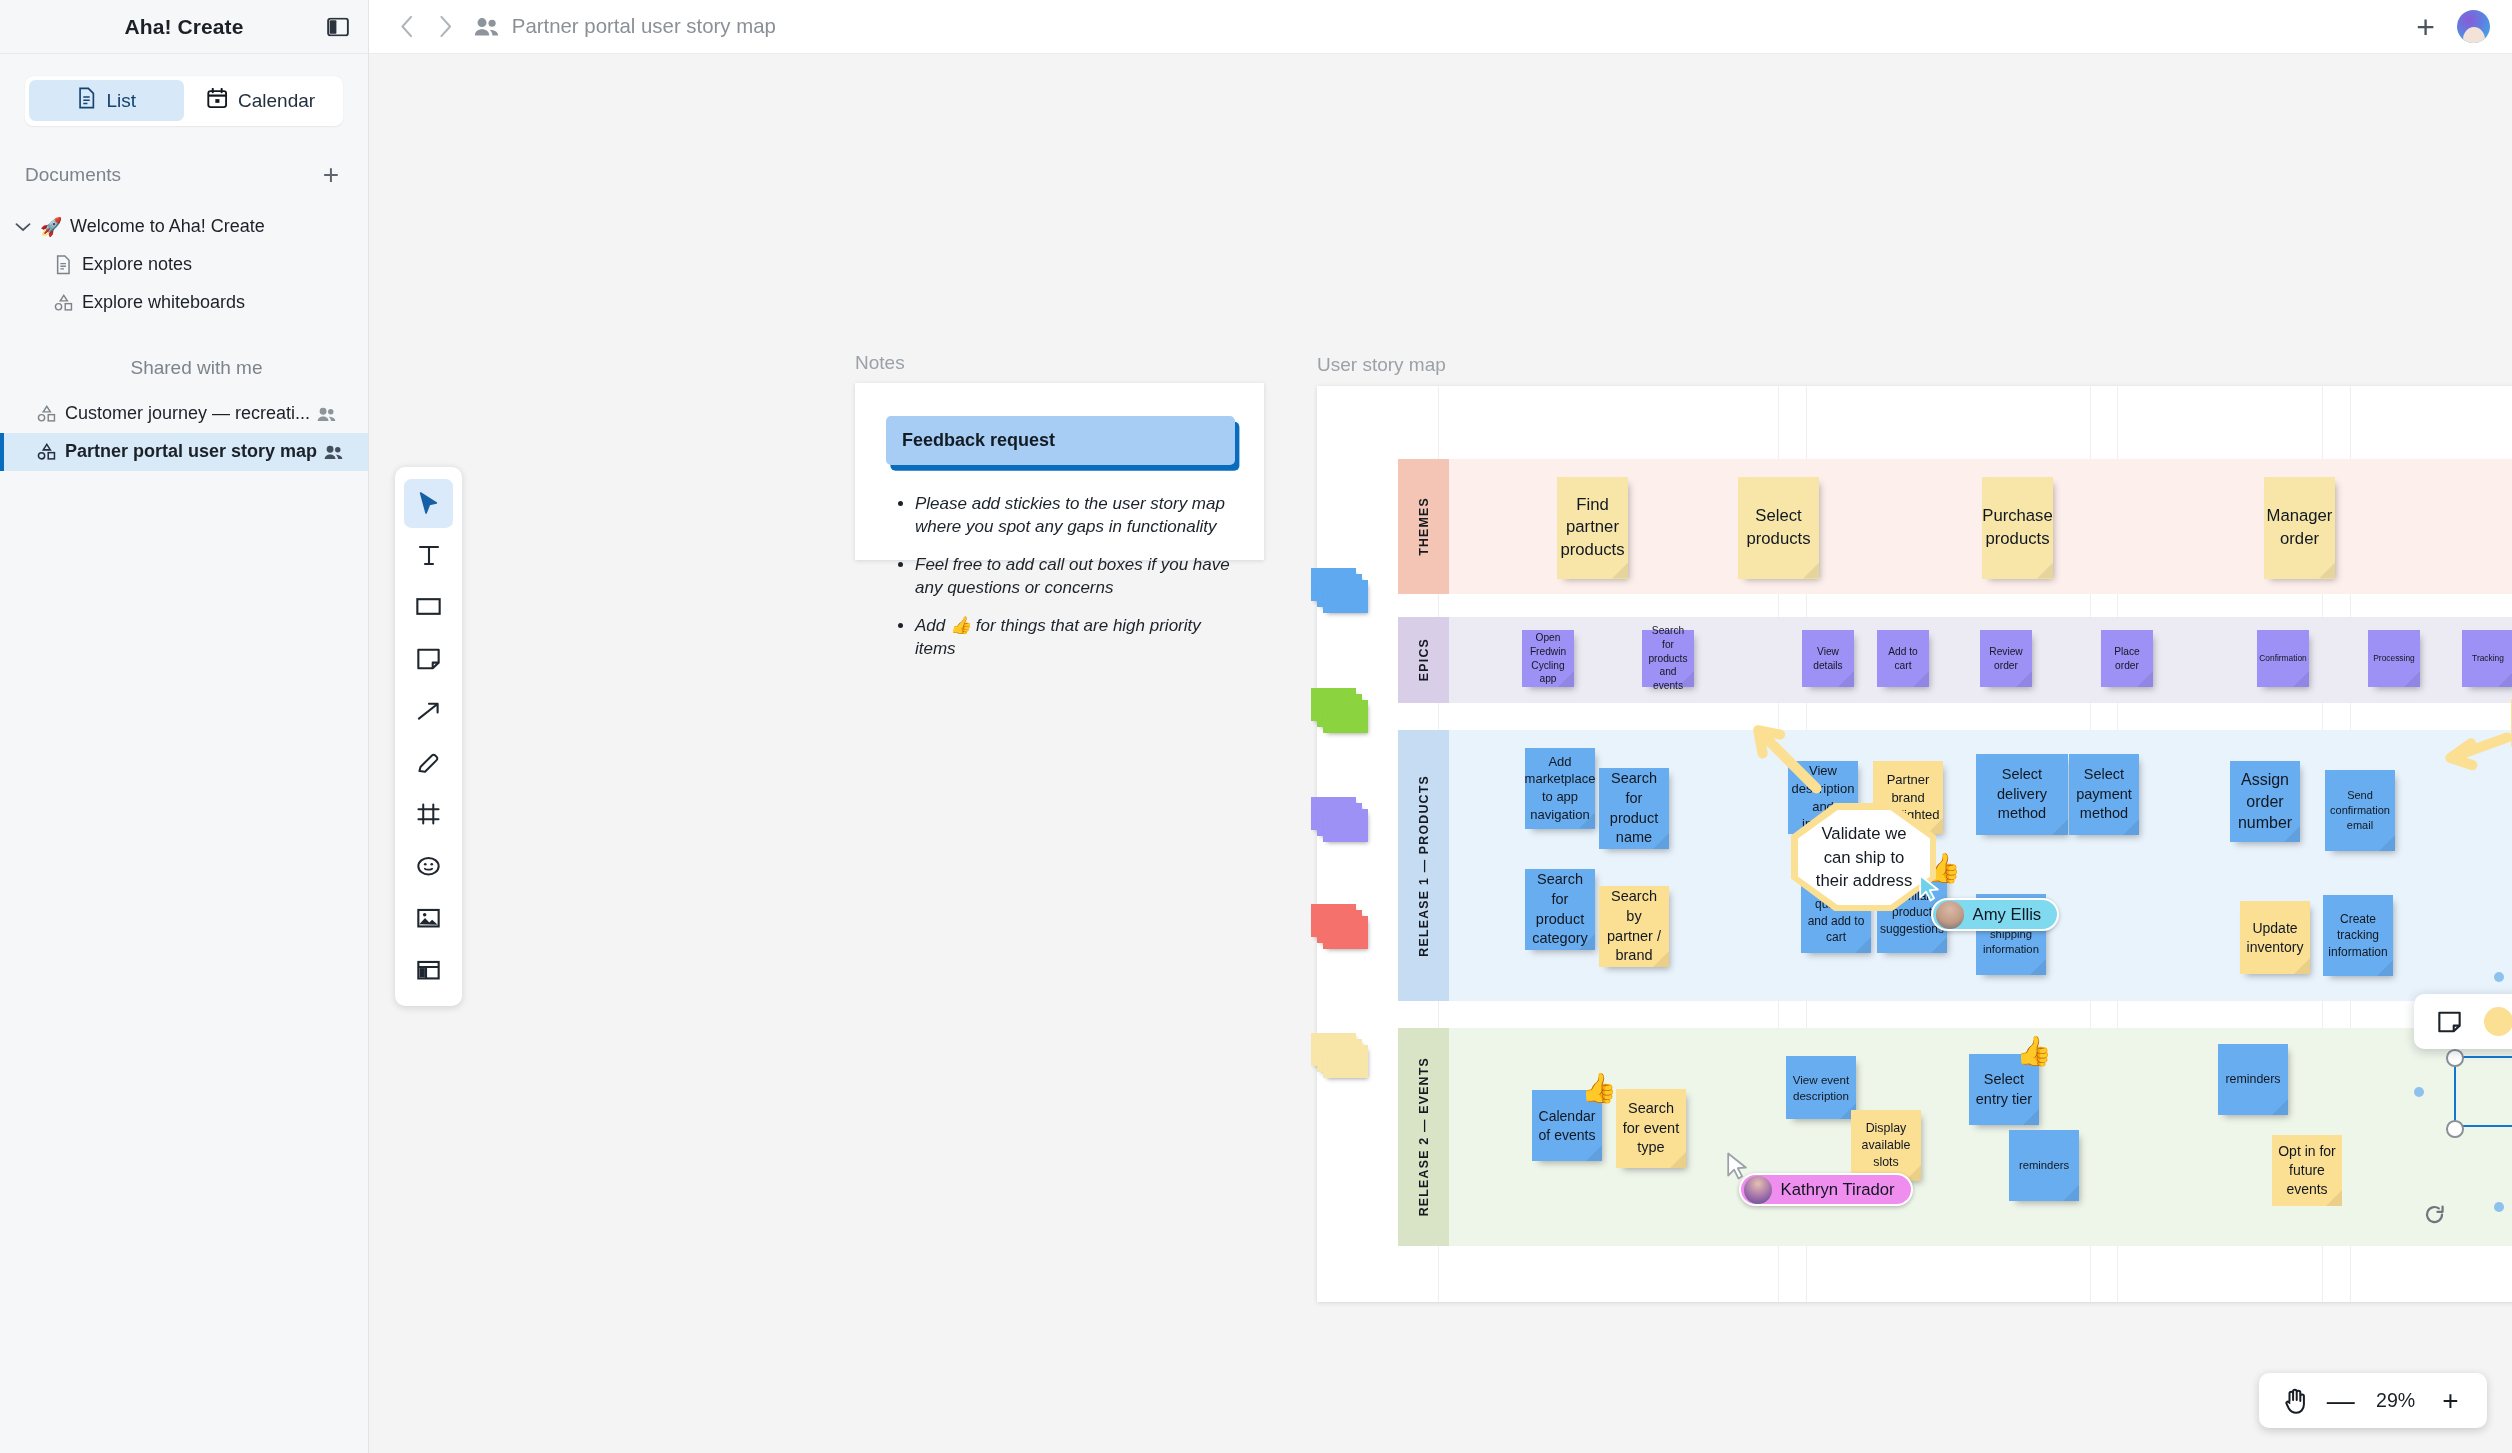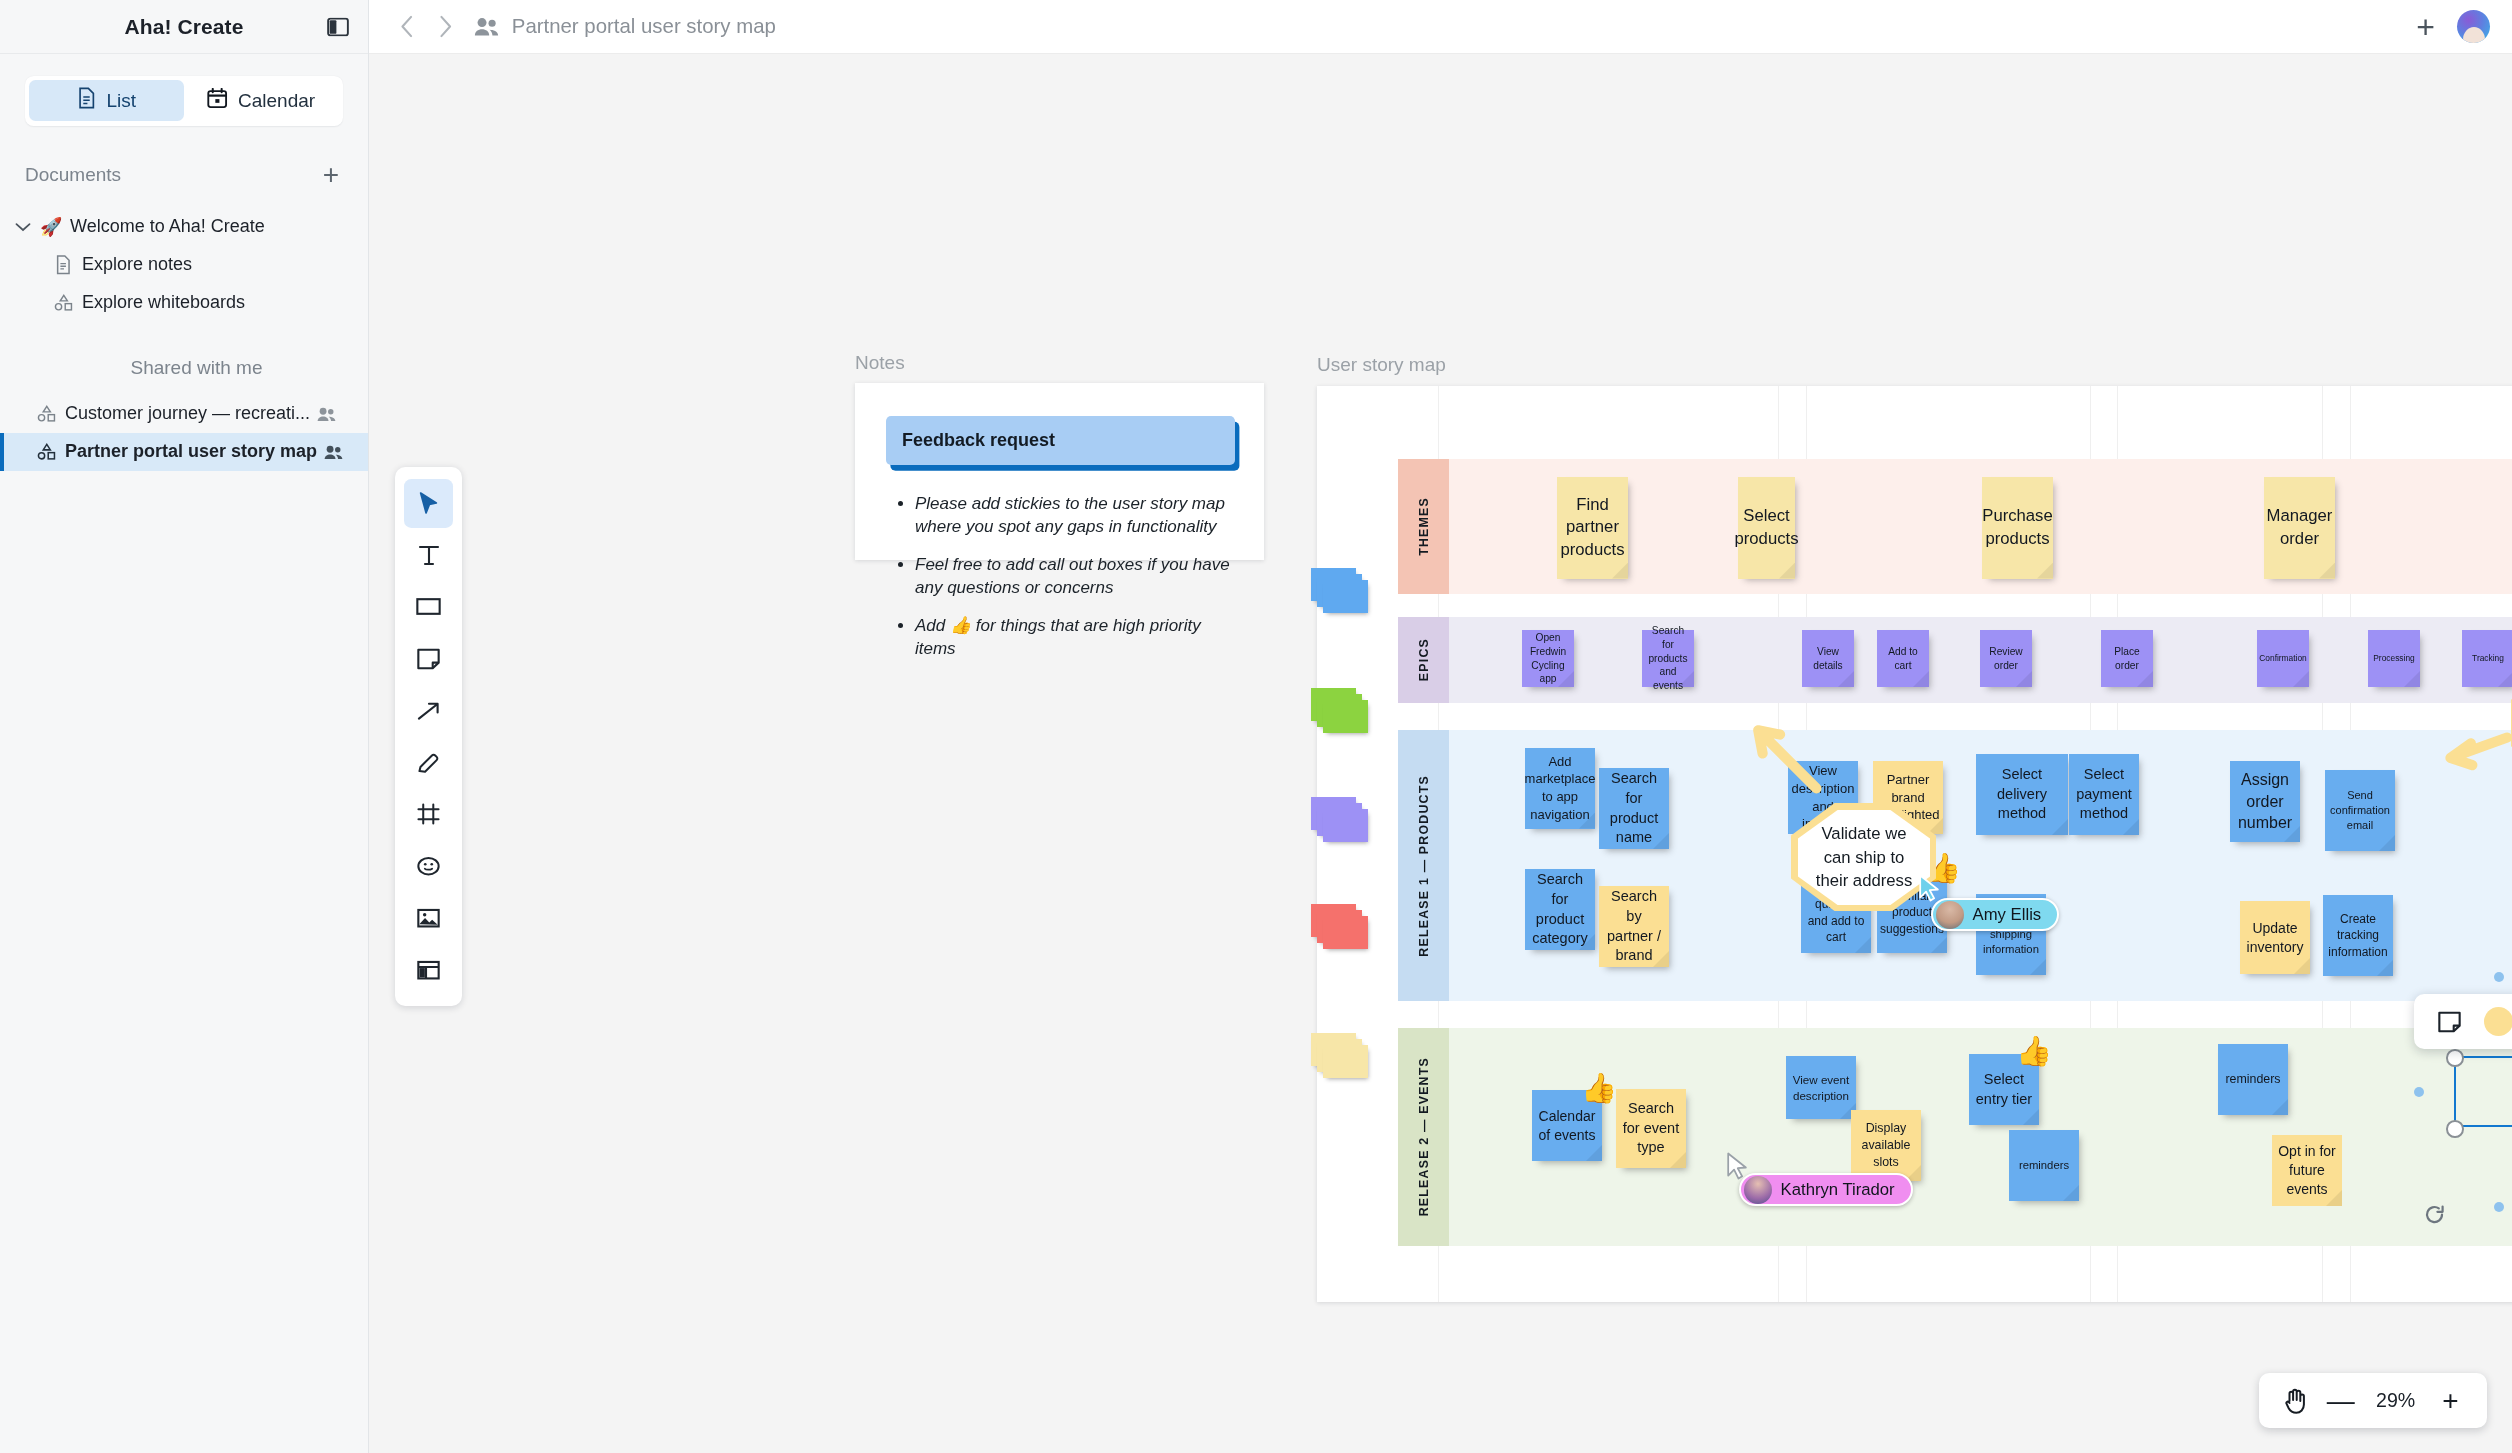--- a/index.html
+++ b/index.html
@@ -450,21 +450,21 @@
       <div class="col-sep" style="left:1033px"></div>
 
       <div class="lane lane-themes" style="left:81px; top:73px; width:1277px; height:135px;">
         <div class="lane-tab">
           <span>THEMES</span>
         </div>
         <div class="lane-body">
           <div class="sticky s-yellow" style="left:108px; top:17.5px; width:71px; height:102px; font-size:16.7px">
             <span>Find partner products</span>
           </div>
-          <div class="sticky s-yellow" style="left:289px; top:17.5px; width:57px; height:102px; font-size:16.7px">
+          <div class="sticky s-yellow" style="left:289px; top:17.5px; width:81px; height:102px; font-size:16.7px">
             <span>Select products</span>
           </div>
           <div class="sticky s-yellow" style="left:533px; top:17.5px; width:71px; height:102px; font-size:16.7px">
             <span>Purchase products</span>
           </div>
           <div class="sticky s-yellow" style="left:815px; top:17.5px; width:71px; height:102px; font-size:16.7px">
             <span>Manager order</span>
           </div>
         </div>
       </div>

